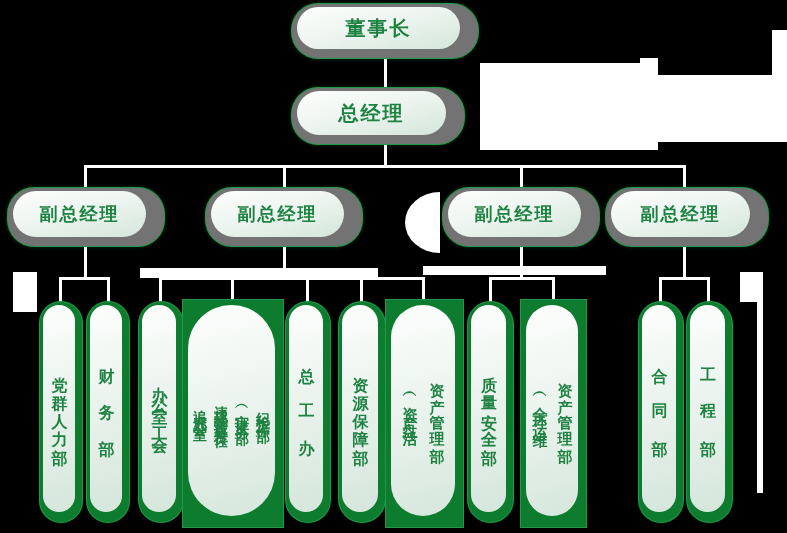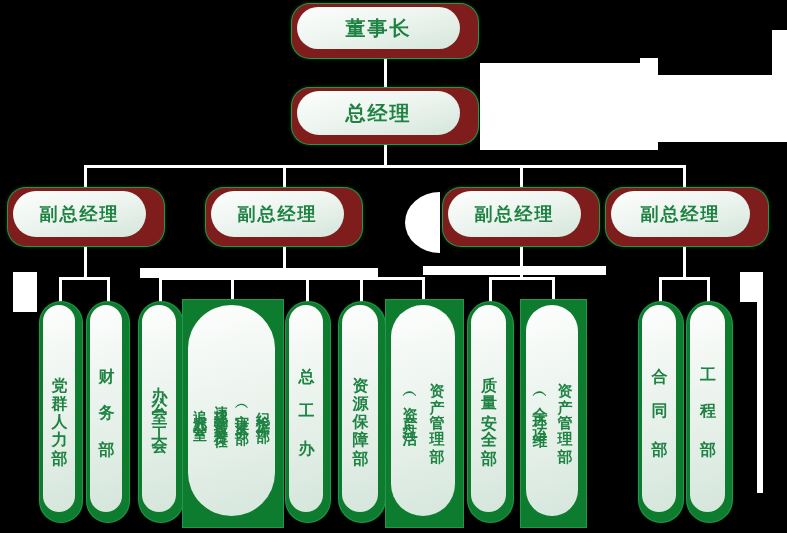--- a/index.html
+++ b/index.html
@@ -8,22 +8,22 @@
   #stage{position:relative;width:787px;height:533px;background:#000;}
 
   
   .cv{position:absolute;width:3px;background:#fff;z-index:2;}
   .ch{position:absolute;height:3px;background:#fff;z-index:2;}
 
   
   .art{position:absolute;background:#fff;z-index:3;}
 
   
-  .hnode{position:absolute;z-index:4;box-sizing:border-box;background:#7f1d1d;
-         border-radius:18px;padding:3px 18px 9px 5px;display:flex;
+  .hnode{position:absolute;z-index:4;box-sizing:border-box;background:#737373;
+         border-radius:26px;padding:3px 18px 9px 5px;display:flex;
          box-shadow:0 0 0 1px #23984a,0 0 4px rgba(40,220,90,.45);}
   .hinner{flex:1;border-radius:25px;display:flex;align-items:center;justify-content:center;
           background:linear-gradient(165deg,#fdfefd 0%,#eef5f0 45%,#d4e6db 100%);}
   .hlabel{color:#1e8242;font-weight:bold;letter-spacing:2px;}
 
   
   .vnode{position:absolute;z-index:4;box-sizing:border-box;background:#0d7c2f;
          border-radius:24px;padding:3px 7px 10px 3px;display:flex;
          box-shadow:0 0 0 1px #23984a,0 0 3px rgba(40,220,90,.4);}
   .vinner{flex:1;border-radius:19px;display:flex;align-items:center;justify-content:center;
@@ -85,21 +85,21 @@
   <div class="art" style="left:423px;top:266px;width:183px;height:9px"></div>
   <div class="art" style="left:740px;top:272px;width:23px;height:30px"></div>
   <div class="art" style="left:757px;top:300px;width:6px;height:193px"></div>
 
   <div class="hnode" style="left:292px;top:4px;width:186px;height:54px">
     <div class="hinner">
         <span class="hlabel" style="font-size:20px">董事长</span>
       </div>
   </div>
 
-  <div class="hnode" style="left:292px;top:88px;width:186px;height:56px">
+  <div class="hnode" style="left:292px;top:88px;width:172px;height:56px">
     <div class="hinner">
         <span class="hlabel" style="font-size:20px">总经理</span>
       </div>
   </div>
 
   <div class="hnode" style="left:8px;top:188px;width:156px;height:58px">
     <div class="hinner">
         <span class="hlabel" style="font-size:18px">副总经理</span>
       </div>
   </div>

